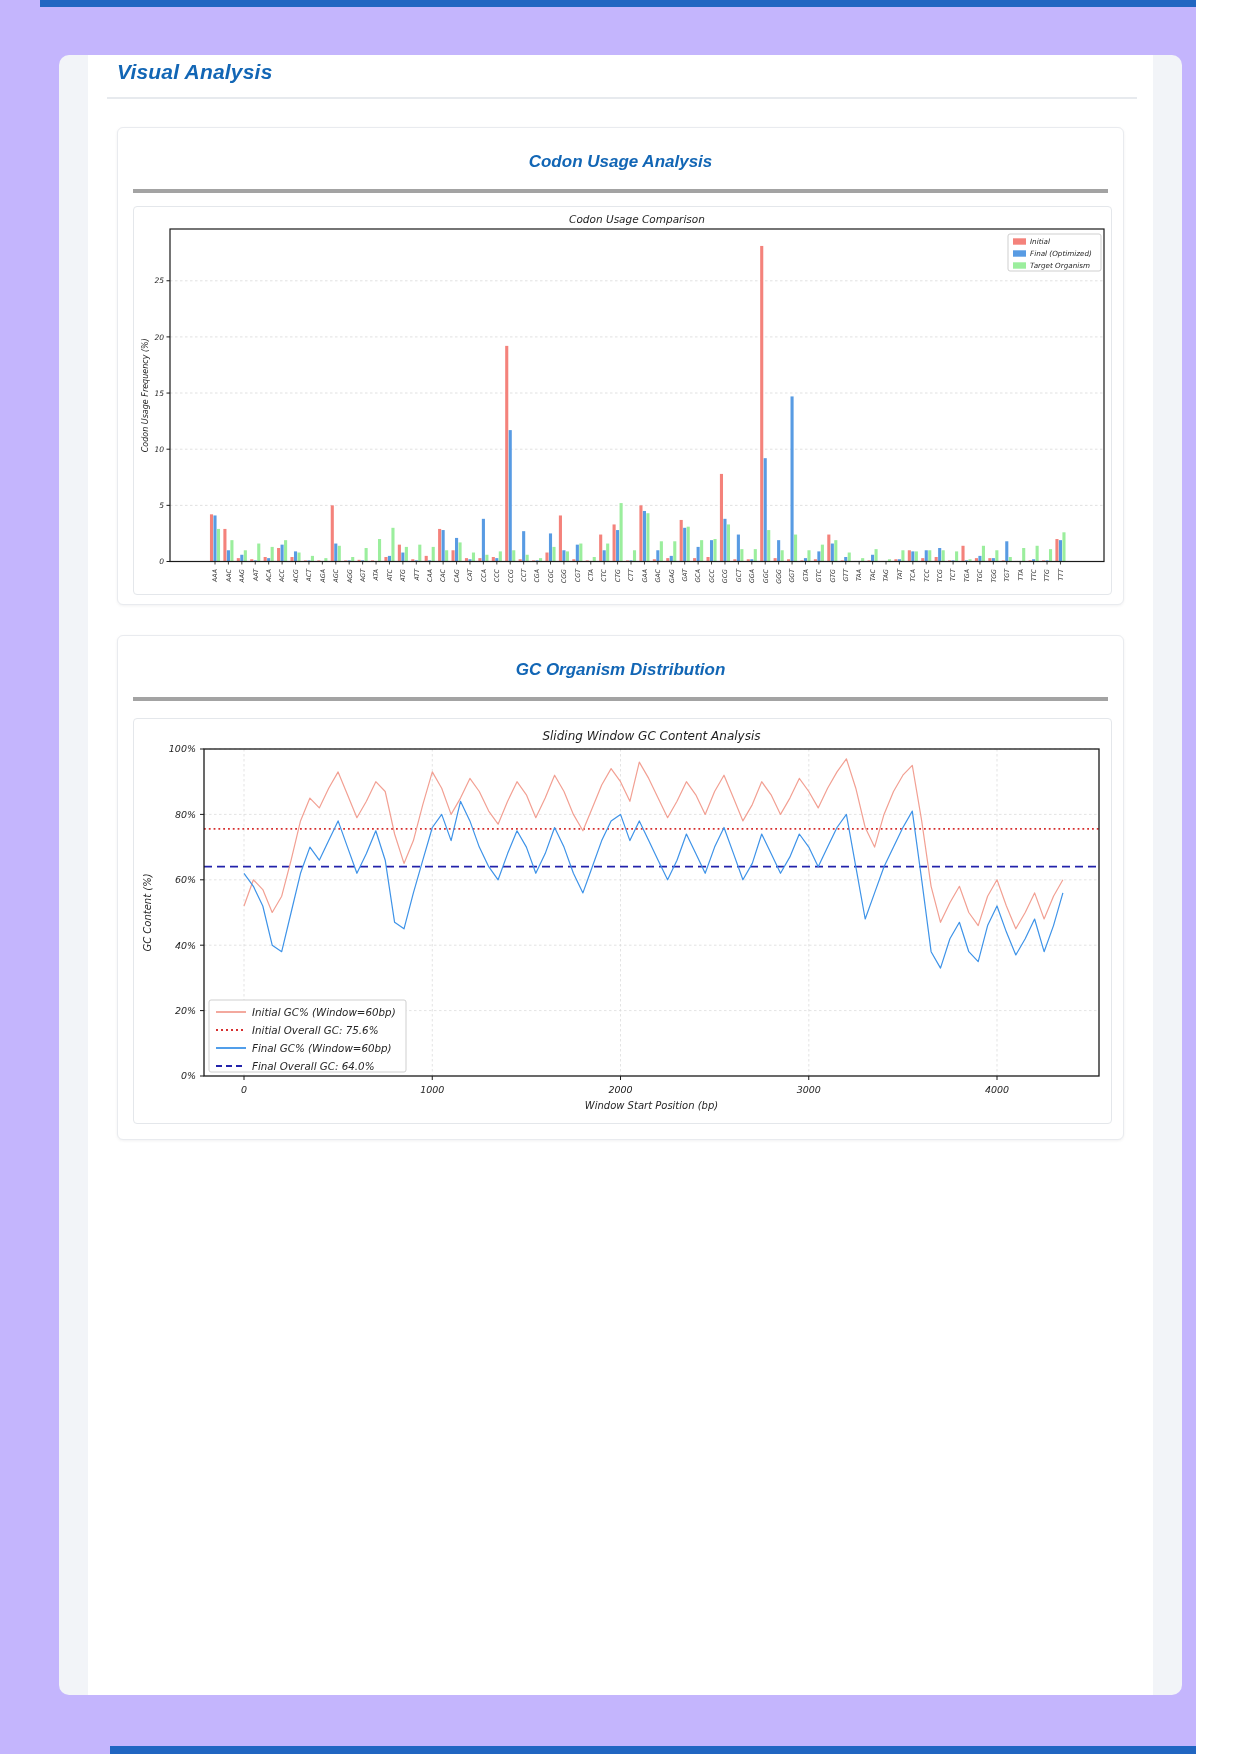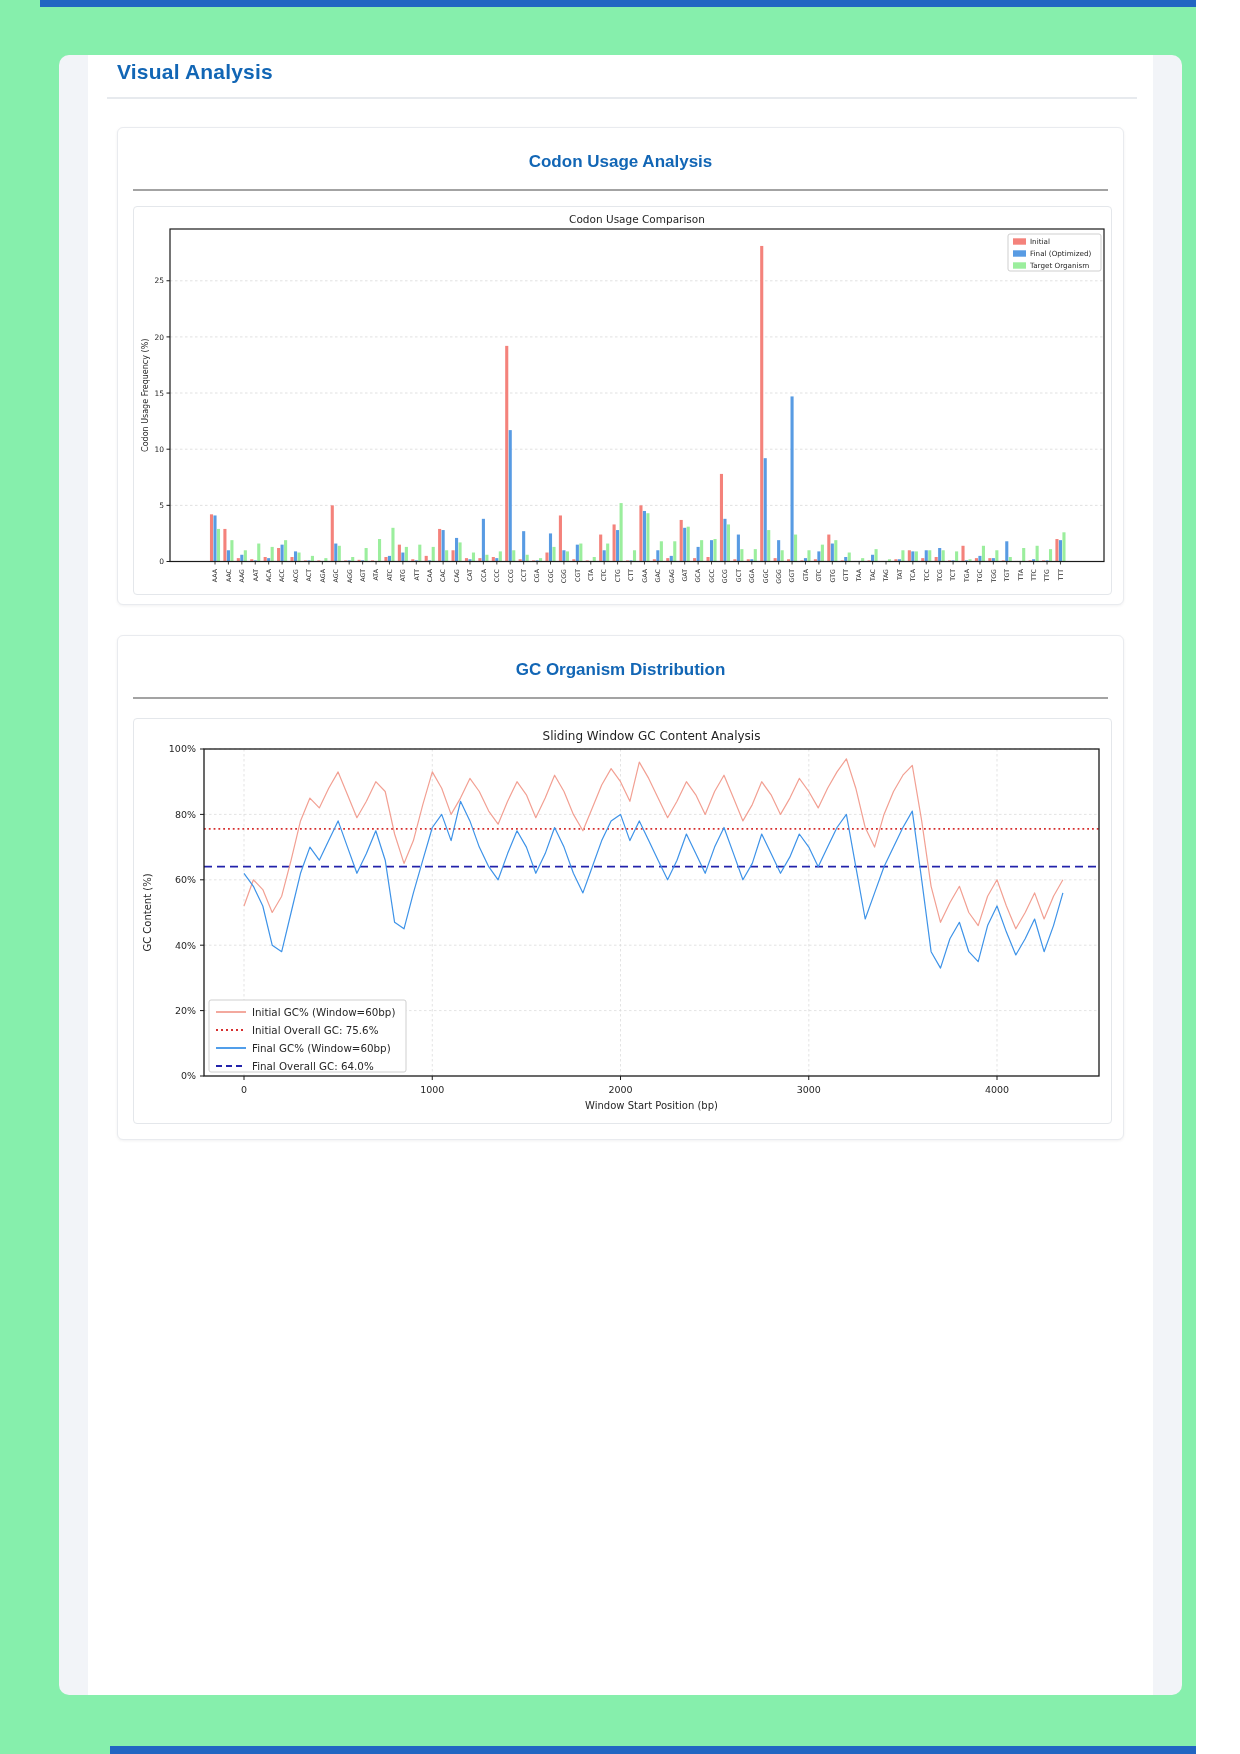--- a/index.html
+++ b/index.html
@@ -1,26 +1,26 @@
 <!DOCTYPE html>
 <html><head>
 <meta charset="utf-8">
 <style>
   html,body{margin:0;padding:0;background:#ffffff;}
-  .page{position:relative;width:1196px;height:1754px;background:#86efac;overflow:hidden;
-        font-family:"Liberation Sans",sans-serif;}
+  .page{position:relative;width:1196px;height:1754px;background:#c4b5fd;overflow:hidden;
+        font-family:"Liberation Sans",sans-serif;font-style:italic;}
   .topbar{position:absolute;left:40px;top:0;width:1200px;height:7px;}
   .bottombar{position:absolute;left:110px;top:1746px;width:1130px;height:8px;}
   .backdrop{position:absolute;left:59px;top:55px;width:1123px;height:1640px;background:#f2f4f8;border-radius:10px;}
   .panel{position:absolute;left:88px;top:55px;width:1065px;height:1640px;background:#ffffff;}
   .page-title{position:absolute;left:117px;top:60px;font-size:21px;font-weight:bold;color:#1266b5;letter-spacing:.2px;}
   .title-divider{position:absolute;left:107px;top:97px;width:1030px;height:2px;background:#e7eaee;}
   .card{position:absolute;left:117px;width:1007px;background:#ffffff;border:1px solid #e9ebef;
         border-radius:6px;box-shadow:0 1px 3px rgba(16,24,40,.06);box-sizing:border-box;}
-  .card-head{position:absolute;left:15px;right:15px;top:0;height:61px;border-bottom:2px solid #a3a3a3;}
+  .card-head{position:absolute;left:15px;right:15px;top:0;height:61px;border-bottom:4px solid #a3a3a3;}
   .card-title{position:absolute;left:0;right:0;top:24px;text-align:center;
               font-size:17px;font-weight:bold;color:#1266b5;}
   .chart-box{position:absolute;left:15px;border:1px solid #e4e7eb;border-radius:4px;background:#fff;}
   .card-desc{position:absolute;left:0;right:0;top:78px;text-align:center;color:#8d939c;font-size:12.5px;}
   svg{display:block;}
 </style>
 </head>
 <body>
 
 <div class="page">

